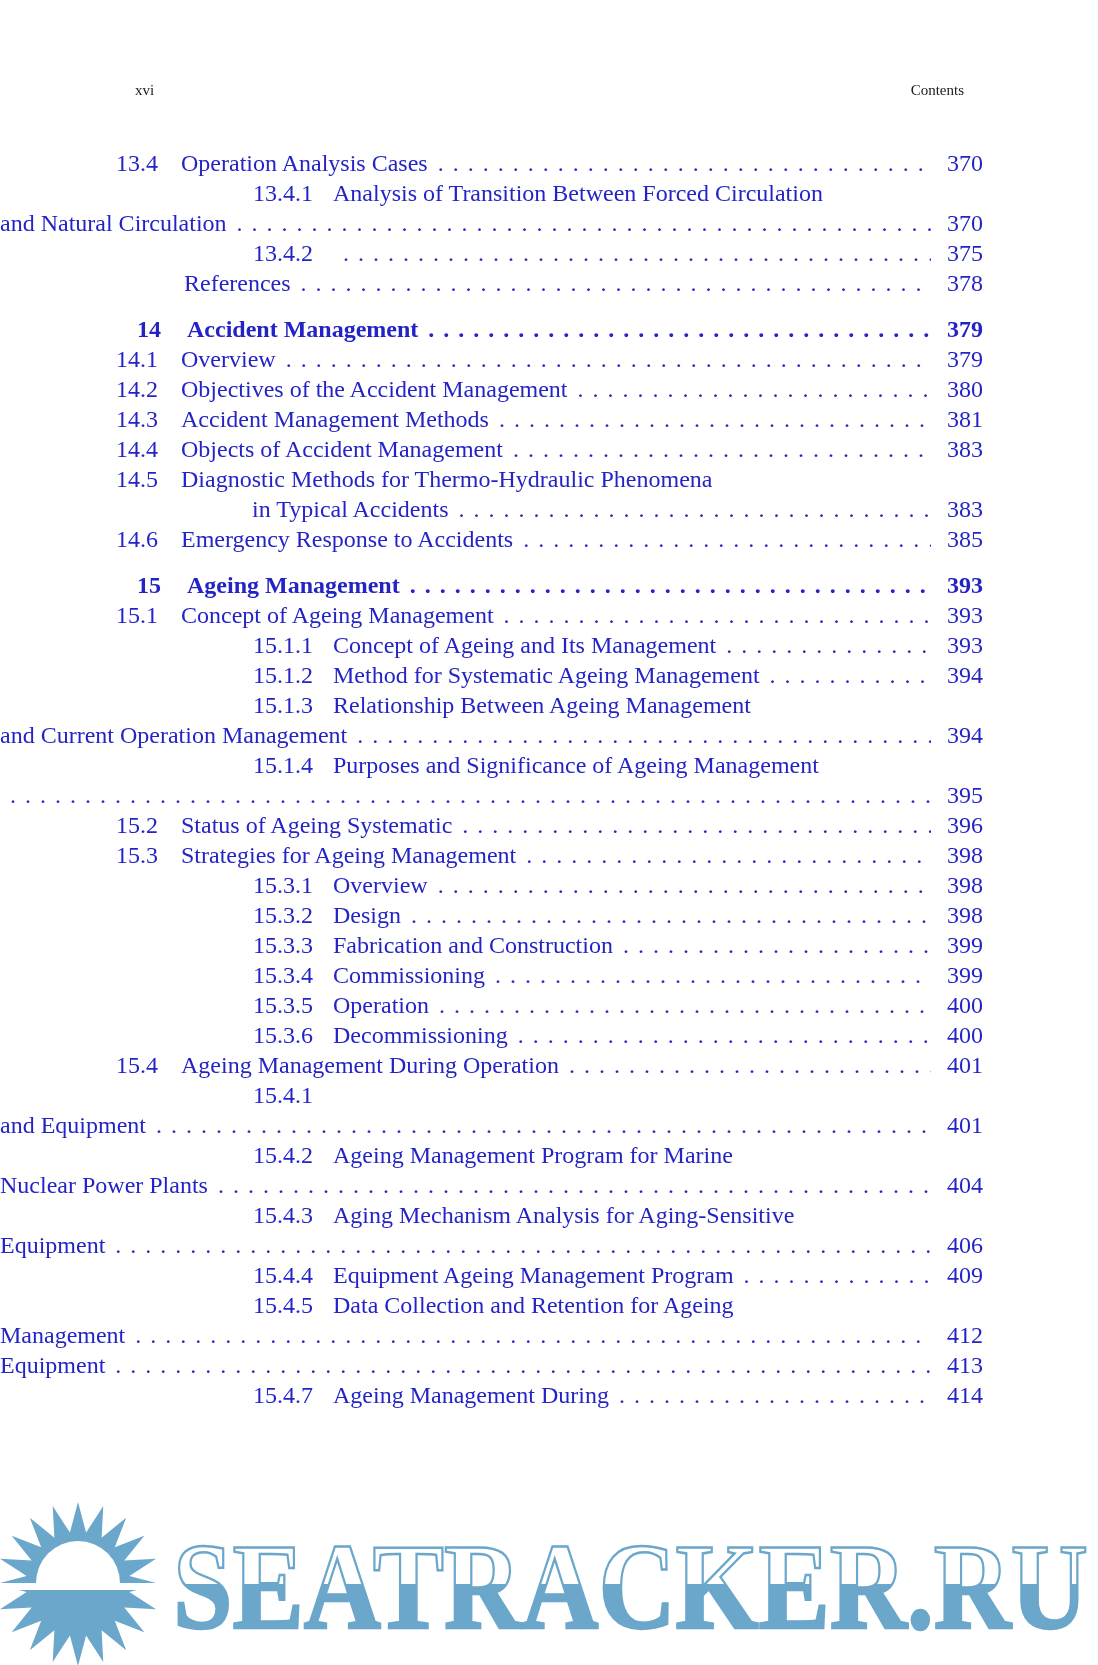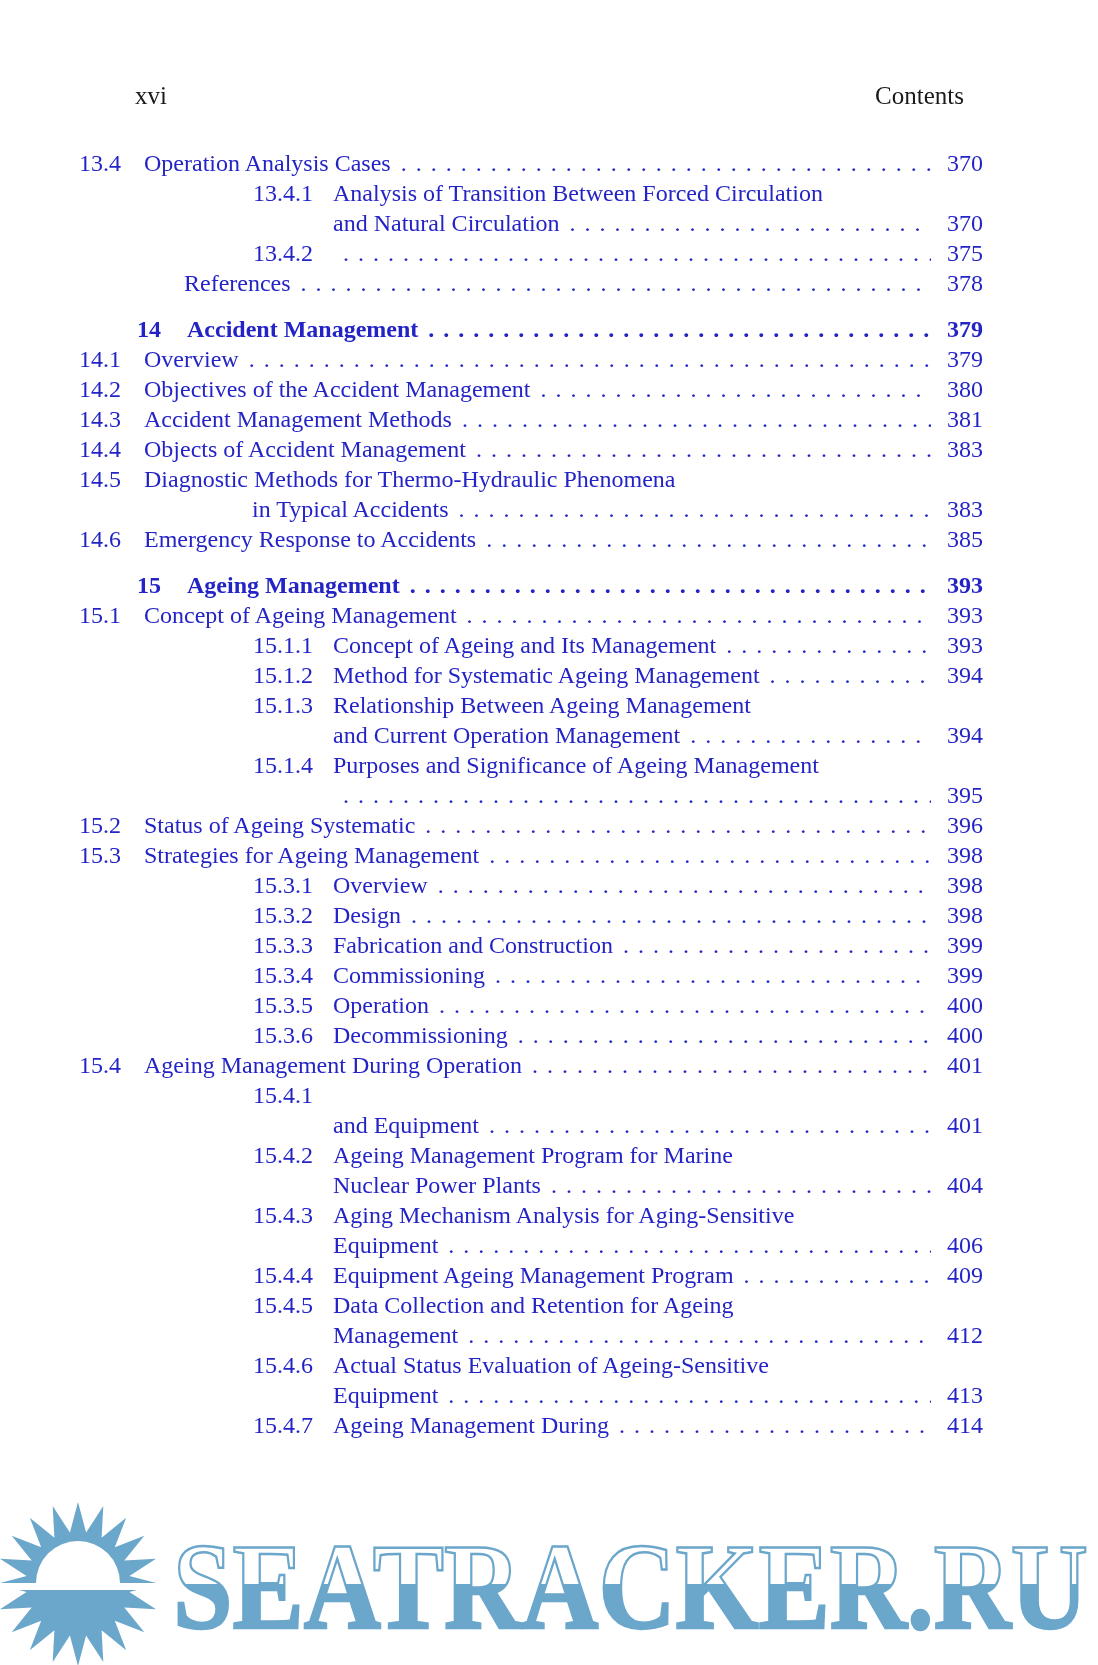--- a/index.html
+++ b/index.html
@@ -6,41 +6,41 @@
   * { box-sizing:border-box; }
   html,body { margin:0; padding:0; }
   body {
     width:1098px; height:1665px; position:relative;
     background:#ffffff; overflow:hidden;
     font-family:"Liberation Serif","DejaVu Serif",serif;
   }
   .page-header {
     position:absolute; top:82px; left:135px; right:134px;
     display:flex; justify-content:space-between; align-items:baseline;
-    font-size:25px; color:var(--ink);
+    font-size:15px; color:var(--ink);
   }
   .toc {
     position:absolute; top:148px; left:0; right:0;
     color:var(--toc-blue); font-size:24px;
   }
   .row {
     display:flex; align-items:baseline;
     height:30px; line-height:30px;
     padding-right:115px; white-space:nowrap;
   }
   .row.gap { margin-top:16px; }
   .row.chapter { font-weight:bold; padding-left:137px; }
   .row.chapter .num { width:50px; flex:none; }
-  .row.section { padding-left:79px;font-family:Liberation Serif, serif; }
+  .row.section { padding-left:116px;font-family:Liberation Serif, serif; }
   .row.section .num { width:65px; flex:none; }
   .row.subsection { padding-left:253px; }
   .row.subsection .num { width:80px; flex:none; }
   .row.references { padding-left:184px; }
   .row.cont-section { padding-left:252px; }
-  .row.cont-subsection { padding-left:333px; }
+  .row.cont-subsection { }
   .title { flex:none; }
   .leader {
     flex:1 1 auto; overflow:hidden; white-space:nowrap;
     letter-spacing:9px; margin-left:10px; margin-right:4px;
     min-width:0;
   }
   .pagenum { flex:none; min-width:48px; text-align:right; }
   .watermark { position:absolute; left:0; top:1420px; width:1098px; height:245px; }
 </style>
 </head>
@@ -250,24 +250,20 @@
       <span class="pagenum">409</span>
     </div>
     <div class="row subsection">
       <span class="num">15.4.5</span>
       <span class="title">Data Collection and Retention for Ageing</span>
     </div>
     <div class="row cont-subsection">
       <span class="title">Management</span>
       <span class="leader">................................................................................</span>
       <span class="pagenum">412</span>
-    </div>
-    <div class="row subsection">
-      <span class="num">15.4.6</span>
-      <span class="title">Actual Status Evaluation of Ageing-Sensitive</span>
     </div>
     <div class="row cont-subsection">
       <span class="title">Equipment</span>
       <span class="leader">................................................................................</span>
       <span class="pagenum">413</span>
     </div>
     <div class="row subsection">
       <span class="num">15.4.7</span>
       <span class="title">Ageing Management During</span>
       <span class="leader">................................................................................</span>

